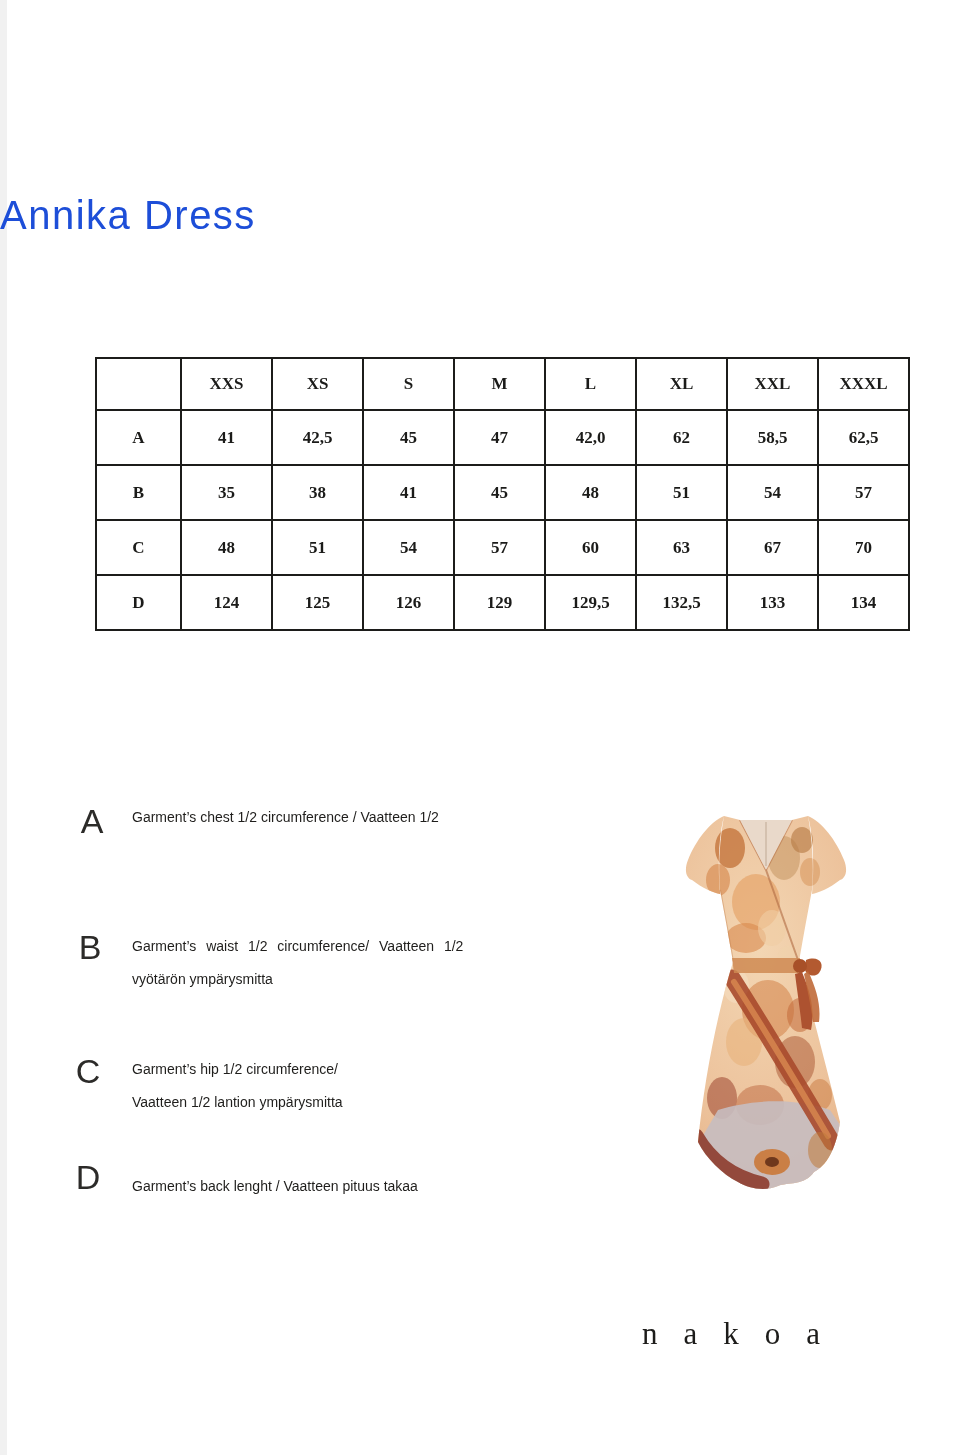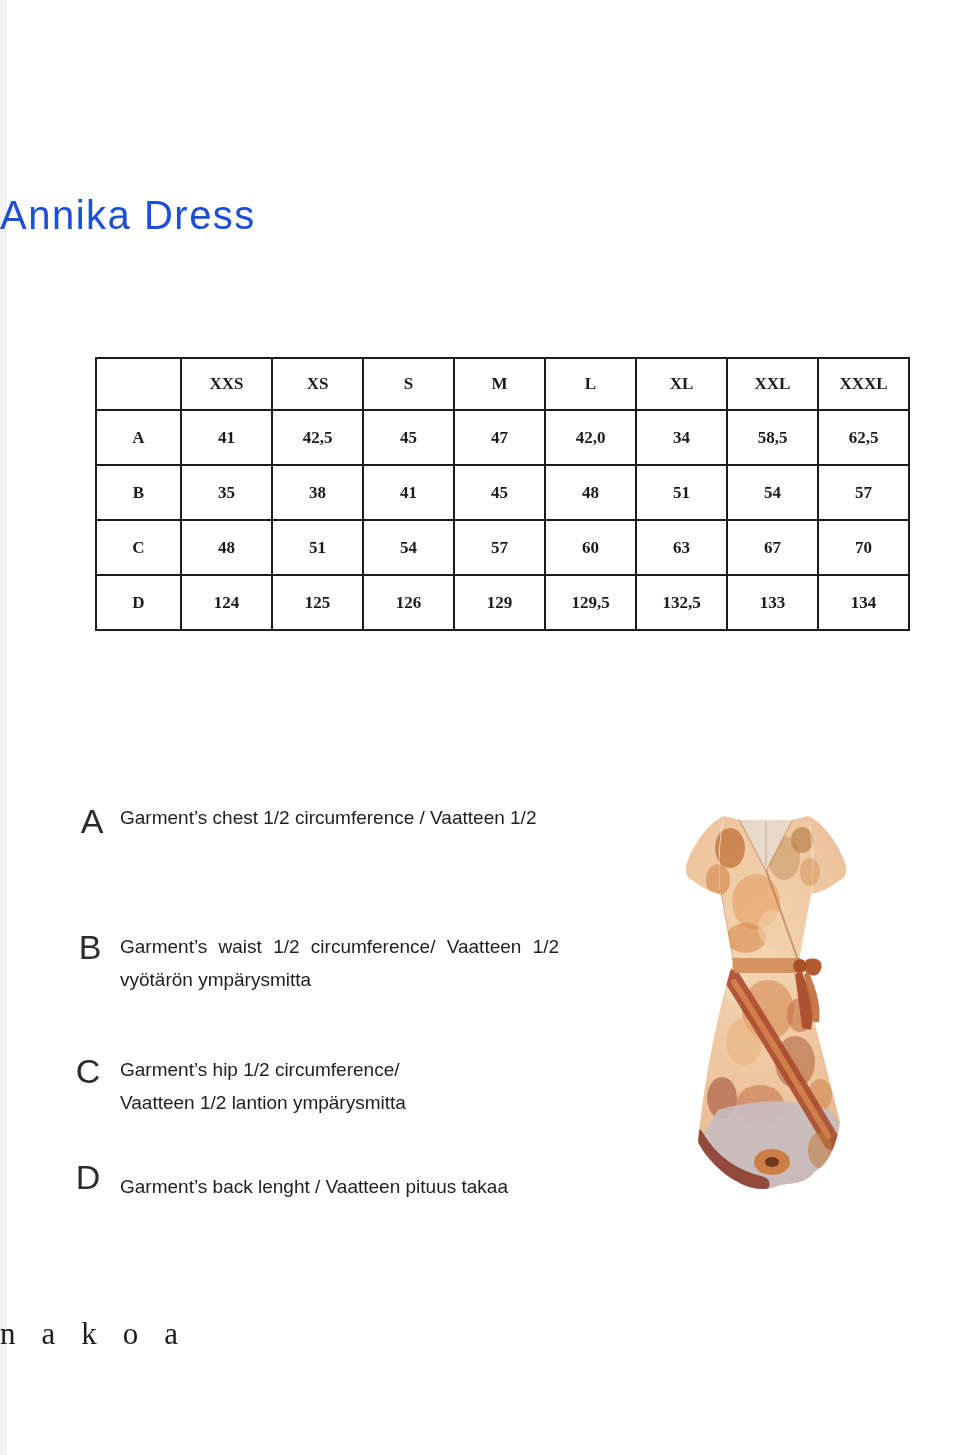--- a/index.html
+++ b/index.html
@@ -41,22 +41,22 @@
   .table-wrap tbody tr{height:55px;}
   .table-wrap th{font-weight:700;}
   .table-wrap td{font-weight:700;}
   
   .legend-letter{
     position:absolute;width:44px;text-align:center;
     font-size:34px;font-weight:400;color:#2c2b29;
     font-family:"Liberation Sans", sans-serif;
   }
   .legend-text{
-    position:absolute;left:120px;
-    font-size:19px;line-height:33px;color:#1f1e1c;
+    position:absolute;left:132px;
+    font-size:14px;line-height:33px;color:#1f1e1c;
     font-family:"Liberation Sans", sans-serif;
   }
   .legend-line{white-space:nowrap;}
   .legend-line:empty{display:none;}
   .legend-line.spread{word-spacing:6px;}
   #legend-a-letter{left:70px;top:802px;}
   #legend-a-text{top:801px;}
   #legend-b-letter{left:68px;top:928px;}
   #legend-b-text{top:930px;}
   #legend-c-letter{left:66px;top:1052px;}
@@ -64,21 +64,21 @@
   #legend-d-letter{left:66px;top:1158px;}
   #legend-d-text{top:1170px;}
   
   .product{
     position:absolute;left:660px;top:810px;width:220px;height:398px;
   }
   .product svg{display:block;}
   
   .logo-wrap{
     position:absolute;left:0;top:1316px;width:820px;
-    text-align:left;
+    text-align:right;
   }
   .logo{
     display:inline-block;
     font-family:"Liberation Serif", serif;
     font-size:31px;font-weight:400;color:#1d1c1a;
     letter-spacing:26px;margin-right:-26px;
   }
 </style>
 </head>
 <body>
@@ -116,21 +116,21 @@
           </tr>
         </thead>
         <tbody>
           <tr>
             <th>A</th>
             <td>41</td>
             <td>42,5</td>
             <td>45</td>
             <td>47</td>
             <td>42,0</td>
-            <td>34</td>
+            <td>62</td>
             <td>58,5</td>
             <td>62,5</td>
           </tr>
           <tr>
             <th>B</th>
             <td>35</td>
             <td>38</td>
             <td>41</td>
             <td>45</td>
             <td>48</td>

